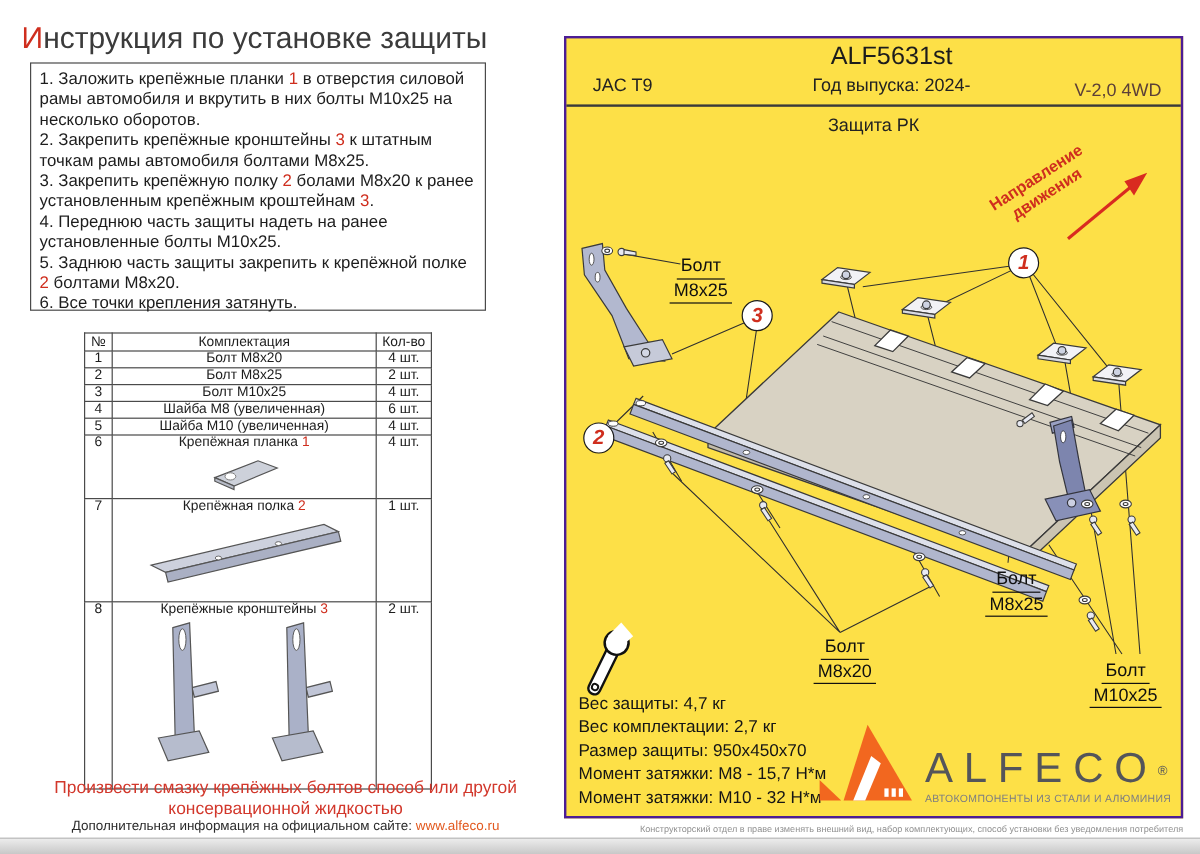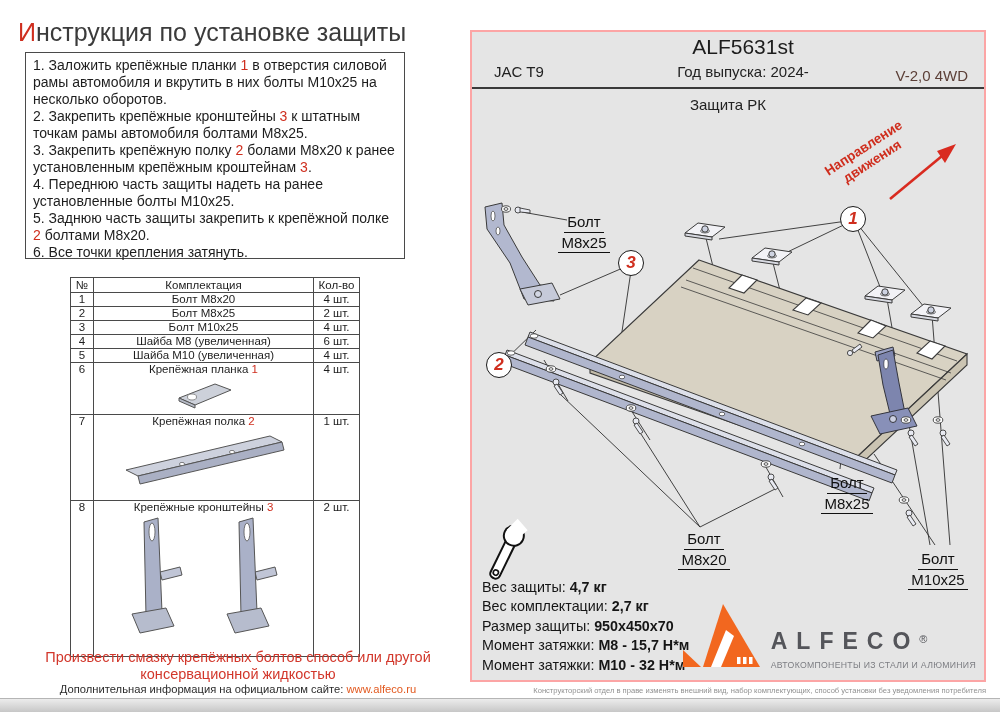--- a/index.html
+++ b/index.html
@@ -26,21 +26,21 @@
   td.c-num,td.c-qty{text-align:center;vertical-align:top;}
   .part-img{text-align:center;margin:2px 0 1px 0;}
   .grease{position:absolute;left:20px;top:649px;width:436px;text-align:center;color:#d2372b;
     font-size:14.5px;line-height:16.5px;}
   .info{position:absolute;left:20px;top:683px;width:436px;text-align:center;font-size:11.2px;color:#2b2b2b;}
   .info a{color:var(--link);text-decoration:none;}
   .bottom-strip{position:absolute;left:0;top:698px;width:1000px;height:14px;
     background:linear-gradient(#ececec,#c7c7c7);border-top:1px solid #b5b5b5;}
 
   
-  .panel{position:absolute;left:470px;top:30px;width:516px;height:652px;border:2px solid #fca5a5;background:#e5e5e5;}
+  .panel{position:absolute;left:470px;top:30px;width:516px;height:652px;border:2px solid #4c1d95;background:#fde047;}
   .ph{position:relative;height:57px;border-bottom:2px solid #3a3a3a;}
   .code{position:absolute;left:0;right:0;top:3px;text-align:center;font-size:21px;color:#1c1c1c;padding-left:30px;}
   .model{position:absolute;left:22px;bottom:7px;font-size:15px;}
   .year{position:absolute;left:50%;transform:translateX(-50%);margin-left:15px;bottom:7px;font-size:15px;white-space:nowrap;}
   .variant{position:absolute;right:16px;bottom:3px;font-size:15px;color:var(--maroon);}
   .subtitle{margin-top:7px;text-align:center;font-size:15px;}
 
   .draw{position:absolute;left:0;top:85px;width:512px;height:478px;}
   .dsvg{position:absolute;left:0;top:0;}
   .dir{position:absolute;left:336px;top:22px;width:120px;text-align:center;color:var(--red);
@@ -51,25 +51,25 @@
   .co2{left:14px;top:235px;}
   .co3{left:146px;top:133px;}
   .blab{position:absolute;font-size:15px;color:#101010;text-align:center;line-height:1.3;}
   .blab span{display:inline-block;border-bottom:1.4px solid #101010;padding:0 3px;}
   .blab1{left:72px;top:95px;width:80px;}
   .blab2{left:330px;top:356px;width:90px;}
   .blab3{left:184px;top:412px;width:96px;}
   .blab4{left:420px;top:432px;width:92px;}
 
   .specs{position:absolute;left:10px;bottom:5px;font-size:14.3px;line-height:19.5px;color:#151515;}
-  .spec-line b{font-weight:bold;}
+  .spec-line b{font-weight:normal;}
   .logo{position:absolute;right:8px;bottom:10px;display:flex;align-items:flex-end;}
   .logo-right{margin-left:10px;}
   .brand-line{white-space:nowrap;}
-  .brand{font-size:23px;font-weight:bold;letter-spacing:9px;color:#54555a;line-height:34px;}
+  .brand{font-size:35px;font-weight:normal;letter-spacing:9px;color:#54555a;line-height:34px;}
   .reg{font-size:11px;color:#54555a;vertical-align:super;}
   .tagline{font-size:8.7px;color:#7c7d82;letter-spacing:0.3px;margin-top:2px;}
   .disclaimer{position:absolute;left:470px;top:686px;width:516px;text-align:right;font-size:7.6px;color:#919191;}
 </style>
 </head>
 <body>
 
 <div class="page">
 
   <div class="title"><span class="t-lead">И</span><span>нструкция по установке защиты</span></div>

